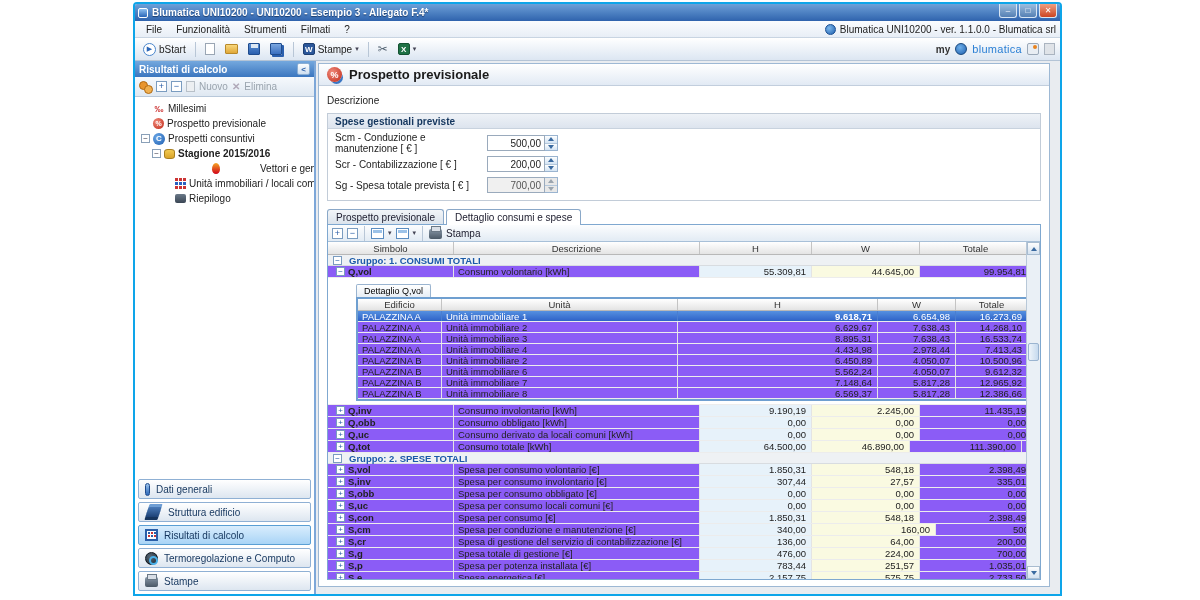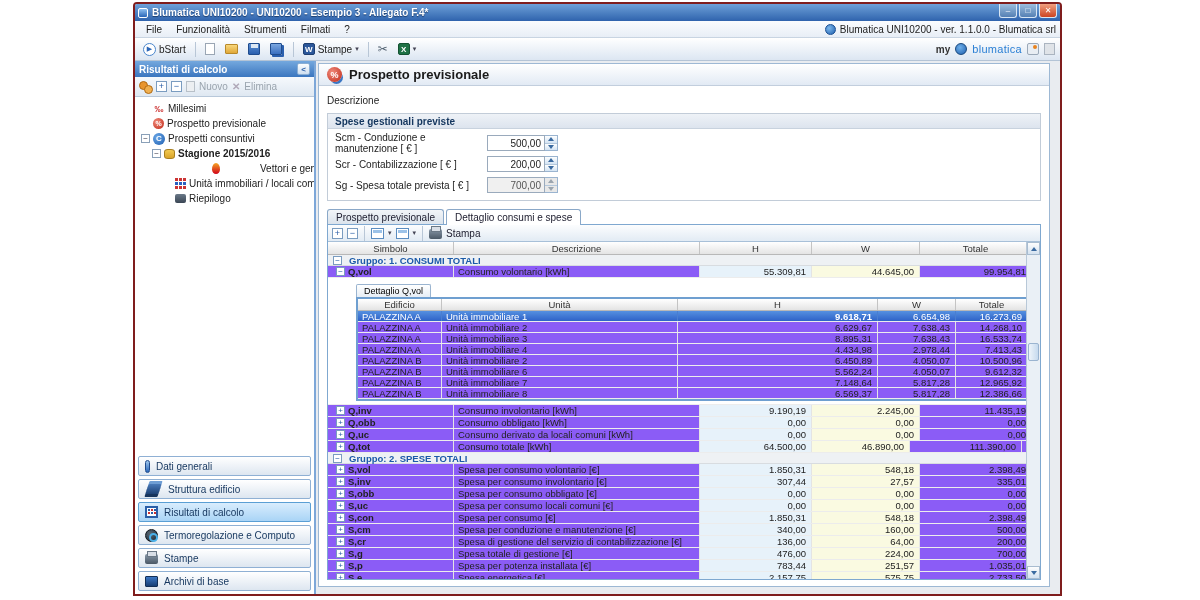--- a/index.html
+++ b/index.html
@@ -2,21 +2,21 @@
 <html><head>
 <meta charset="utf-8">
 <style>
   * { margin:0; padding:0; box-sizing:border-box; }
   html,body { width:1200px; height:600px; background:#fff; overflow:hidden;
               font-family:"Liberation Sans", sans-serif; }
   .page { position:relative; width:1200px; height:600px; background:#fff; }
 
   
   .app { position:absolute; left:133px; top:2px; width:929px; height:594px;
-         border:2px solid #7f1d1d; border-radius:4px 4px 0 0; background:#dfe9f3;
+         border:2px solid #0ea5e9; border-radius:4px 4px 0 0; background:#dfe9f3;
          display:flex; flex-direction:column; overflow:hidden; }
 
   
   .titlebar { height:17px; background:linear-gradient(#6da0d8,#2f63ad);
               display:flex; align-items:center; padding:0 3px; gap:4px; }
   .app-icon { width:10px; height:10px; background:linear-gradient(#8fc0f0,#2a66b8);
               border:1px solid #fff; border-radius:2px; }
   .wtitle { flex:1; color:#fff; font-size:10px; font-weight:bold;
             text-shadow:0 1px 1px #1a3a6a; white-space:nowrap; overflow:hidden; }
   .winbtns { display:flex; gap:2px; align-self:flex-start; }
@@ -392,24 +392,20 @@
               <span class="nav-ic abacus-icon"></span>
               <span class="nav-label">Risultati di calcolo</span>
             </div>
             <div class="nav-btn">
               <span class="nav-ic thermo-icon"></span>
               <span class="nav-label">Termoregolazione e Computo</span>
             </div>
             <div class="nav-btn">
               <span class="nav-ic printer-icon"></span>
               <span class="nav-label">Stampe</span>
-            </div>
-            <div class="nav-btn">
-              <span class="nav-ic box-icon"></span>
-              <span class="nav-label">Archivi di base</span>
             </div>
           </div>
       </div>
 
       <div class="main">
         <div class="card">
 
           <div class="main-header">
             <span class="prospetto-icon">%</span>
             <span class="main-title">Prospetto previsionale</span>
@@ -667,21 +663,21 @@
                     <div class="tcell num cw" style="width: 108px;">548,18</div>
                     <div class="tcell num" style="width: 112px;">2.398,49</div>
                   </div>
                   <div class="trow">
                     <div class="tcell csym" style="width: 126px;">
                       <span class="expbox">+</span>
                       <span class="symtxt">S,cm</span>
                     </div>
                     <div class="tcell" style="width: 246px;">Spesa per conduzione e manutenzione [€]</div>
                     <div class="tcell num ch" style="width: 112px;">340,00</div>
-                    <div class="tcell num cw" style="width: 108px;">160,00</div>
+                    <div class="tcell num cw" style="width: 124px;">160,00</div>
                     <div class="tcell num" style="width: 112px;">500,00</div>
                   </div>
                   <div class="trow">
                     <div class="tcell csym" style="width: 126px;">
                       <span class="expbox">+</span>
                       <span class="symtxt">S,cr</span>
                     </div>
                     <div class="tcell" style="width: 246px;">Spesa di gestione del servizio di contabilizzazione [€]</div>
                     <div class="tcell num ch" style="width: 112px;">136,00</div>
                     <div class="tcell num cw" style="width: 108px;">64,00</div>

